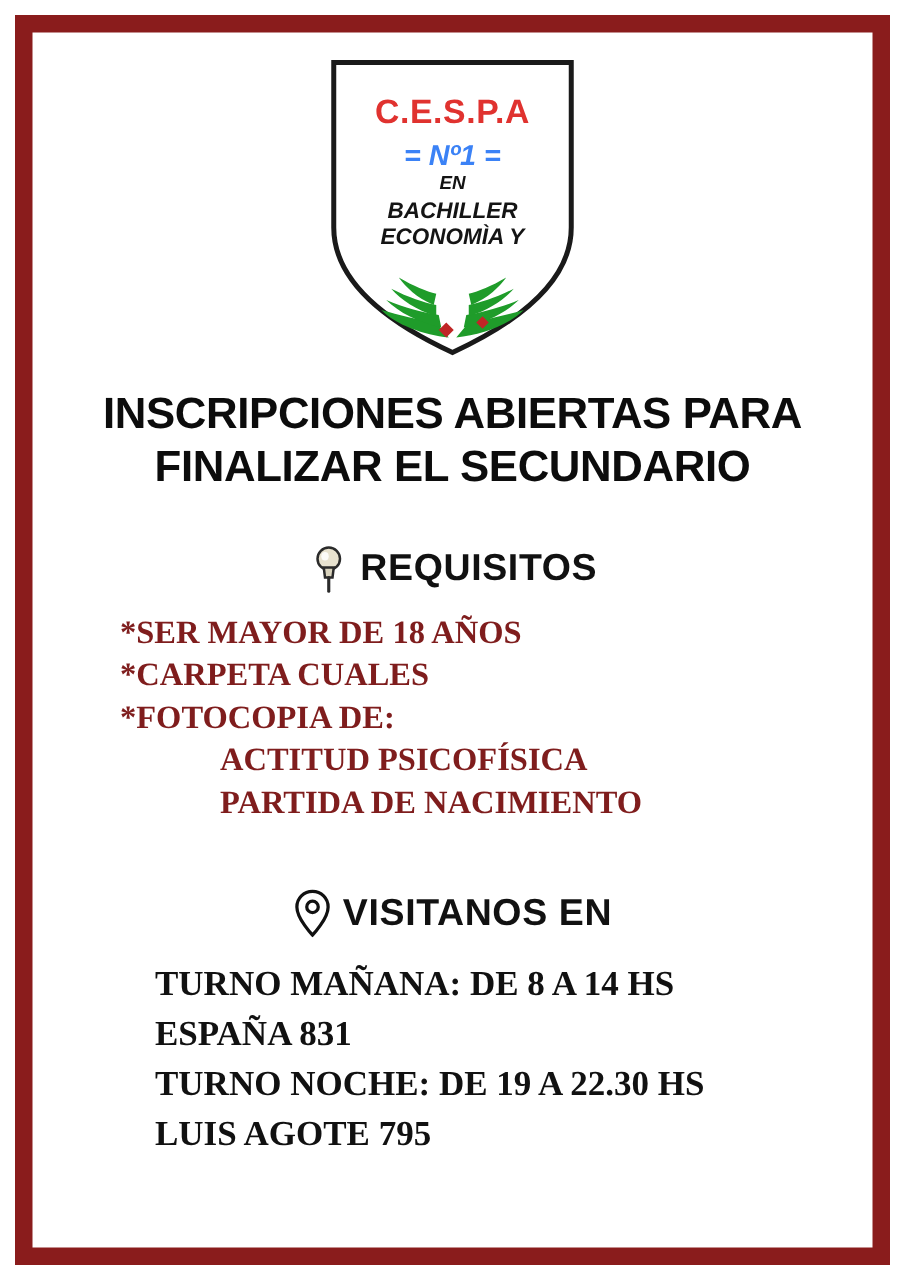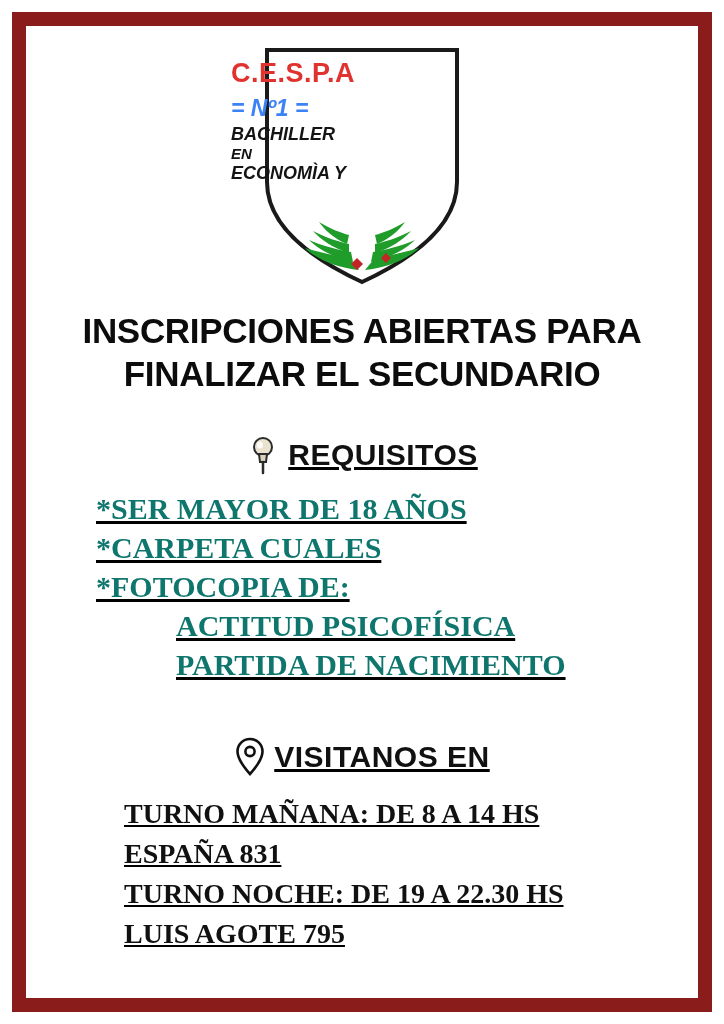--- a/index.html
+++ b/index.html
@@ -51,23 +51,24 @@
     height: 262px;
   }
   .crest svg {
     position: absolute;
     left: 0;
     top: 0;
   }
   .crest-text {
     position: absolute;
     left: 0;
-    top: 0;
+    top: 16px;
     width: 262px;
     height: 262px;
+    text-align: center;
     pointer-events: none;
   }
   .crest-title {
     margin-top: 26px;
     font-size: 27px;
     font-weight: bold;
     color: #e0322f;
     letter-spacing: 0.5px;
     font-family: "Liberation Sans", sans-serif;
   }
@@ -98,21 +99,20 @@
     font-weight: bold;
     color: #0c0c0c;
     line-height: 1.22;
     letter-spacing: -0.3px;
     font-family: "Liberation Sans", sans-serif;
   }
 
   
   .section {
     margin-top: 40px;
-    text-decoration: underline;
   }
   .section-head {
     display: flex;
     align-items: center;
     justify-content: center;
     gap: 8px;
   }
   .section-head .icon {
     display: inline-block;
     line-height: 0;
@@ -121,23 +121,23 @@
     font-size: 30px;
     font-weight: bold;
     color: #111111;
     letter-spacing: 0.5px;
     font-family: "Liberation Sans", sans-serif;
   }
 
   .req-list {
     margin: 14px 0 0 62px;
     font-family: "Liberation Serif", serif;
-    font-size: 30px;
-    font-weight: bold;
-    color: #0f766e;
+    font-size: 26px;
+    font-weight: bold;
+    color: #7f1d1d;
     line-height: 1.30;
   }
   .req-list .indent {
     padding-left: 80px;
   }
 
   .visit-section {
     margin-top: 52px;
   }
   .visit-list {
@@ -171,22 +171,22 @@
           <path d="M140 230 C158 226 174 218 184 208 C170 214 154 218 142 220 Z" fill="#1f9c2a"></path>
           <path d="M144 221 C160 216 172 208 180 199 C166 206 154 210 144 212 Z" fill="#1f9c2a"></path>
           <path d="M146 212 C160 206 168 198 174 190 C162 197 152 201 144 203 Z" fill="#1f9c2a"></path>
 
           <path d="M120 232 l6 -6 l6 6 l-6 6 z" fill="#c02626"></path>
           <path d="M150 226 l5 -5 l5 5 l-5 5 z" fill="#c02626"></path>
         </svg>
         <div class="crest-text">
           <div class="crest-title">C.E.S.P.A</div>
           <div class="crest-num">= Nº1 =</div>
+          <div class="crest-line sm">EN</div>
           <div class="crest-line l1">BACHILLER</div>
-          <div class="crest-line sm">EN</div>
           <div class="crest-line">ECONOMÌA Y</div>
         </div>
       </div>
     </div>
 
     <div class="headline">
       <div>INSCRIPCIONES ABIERTAS PARA</div>
       <div>FINALIZAR EL SECUNDARIO</div>
     </div>
 

